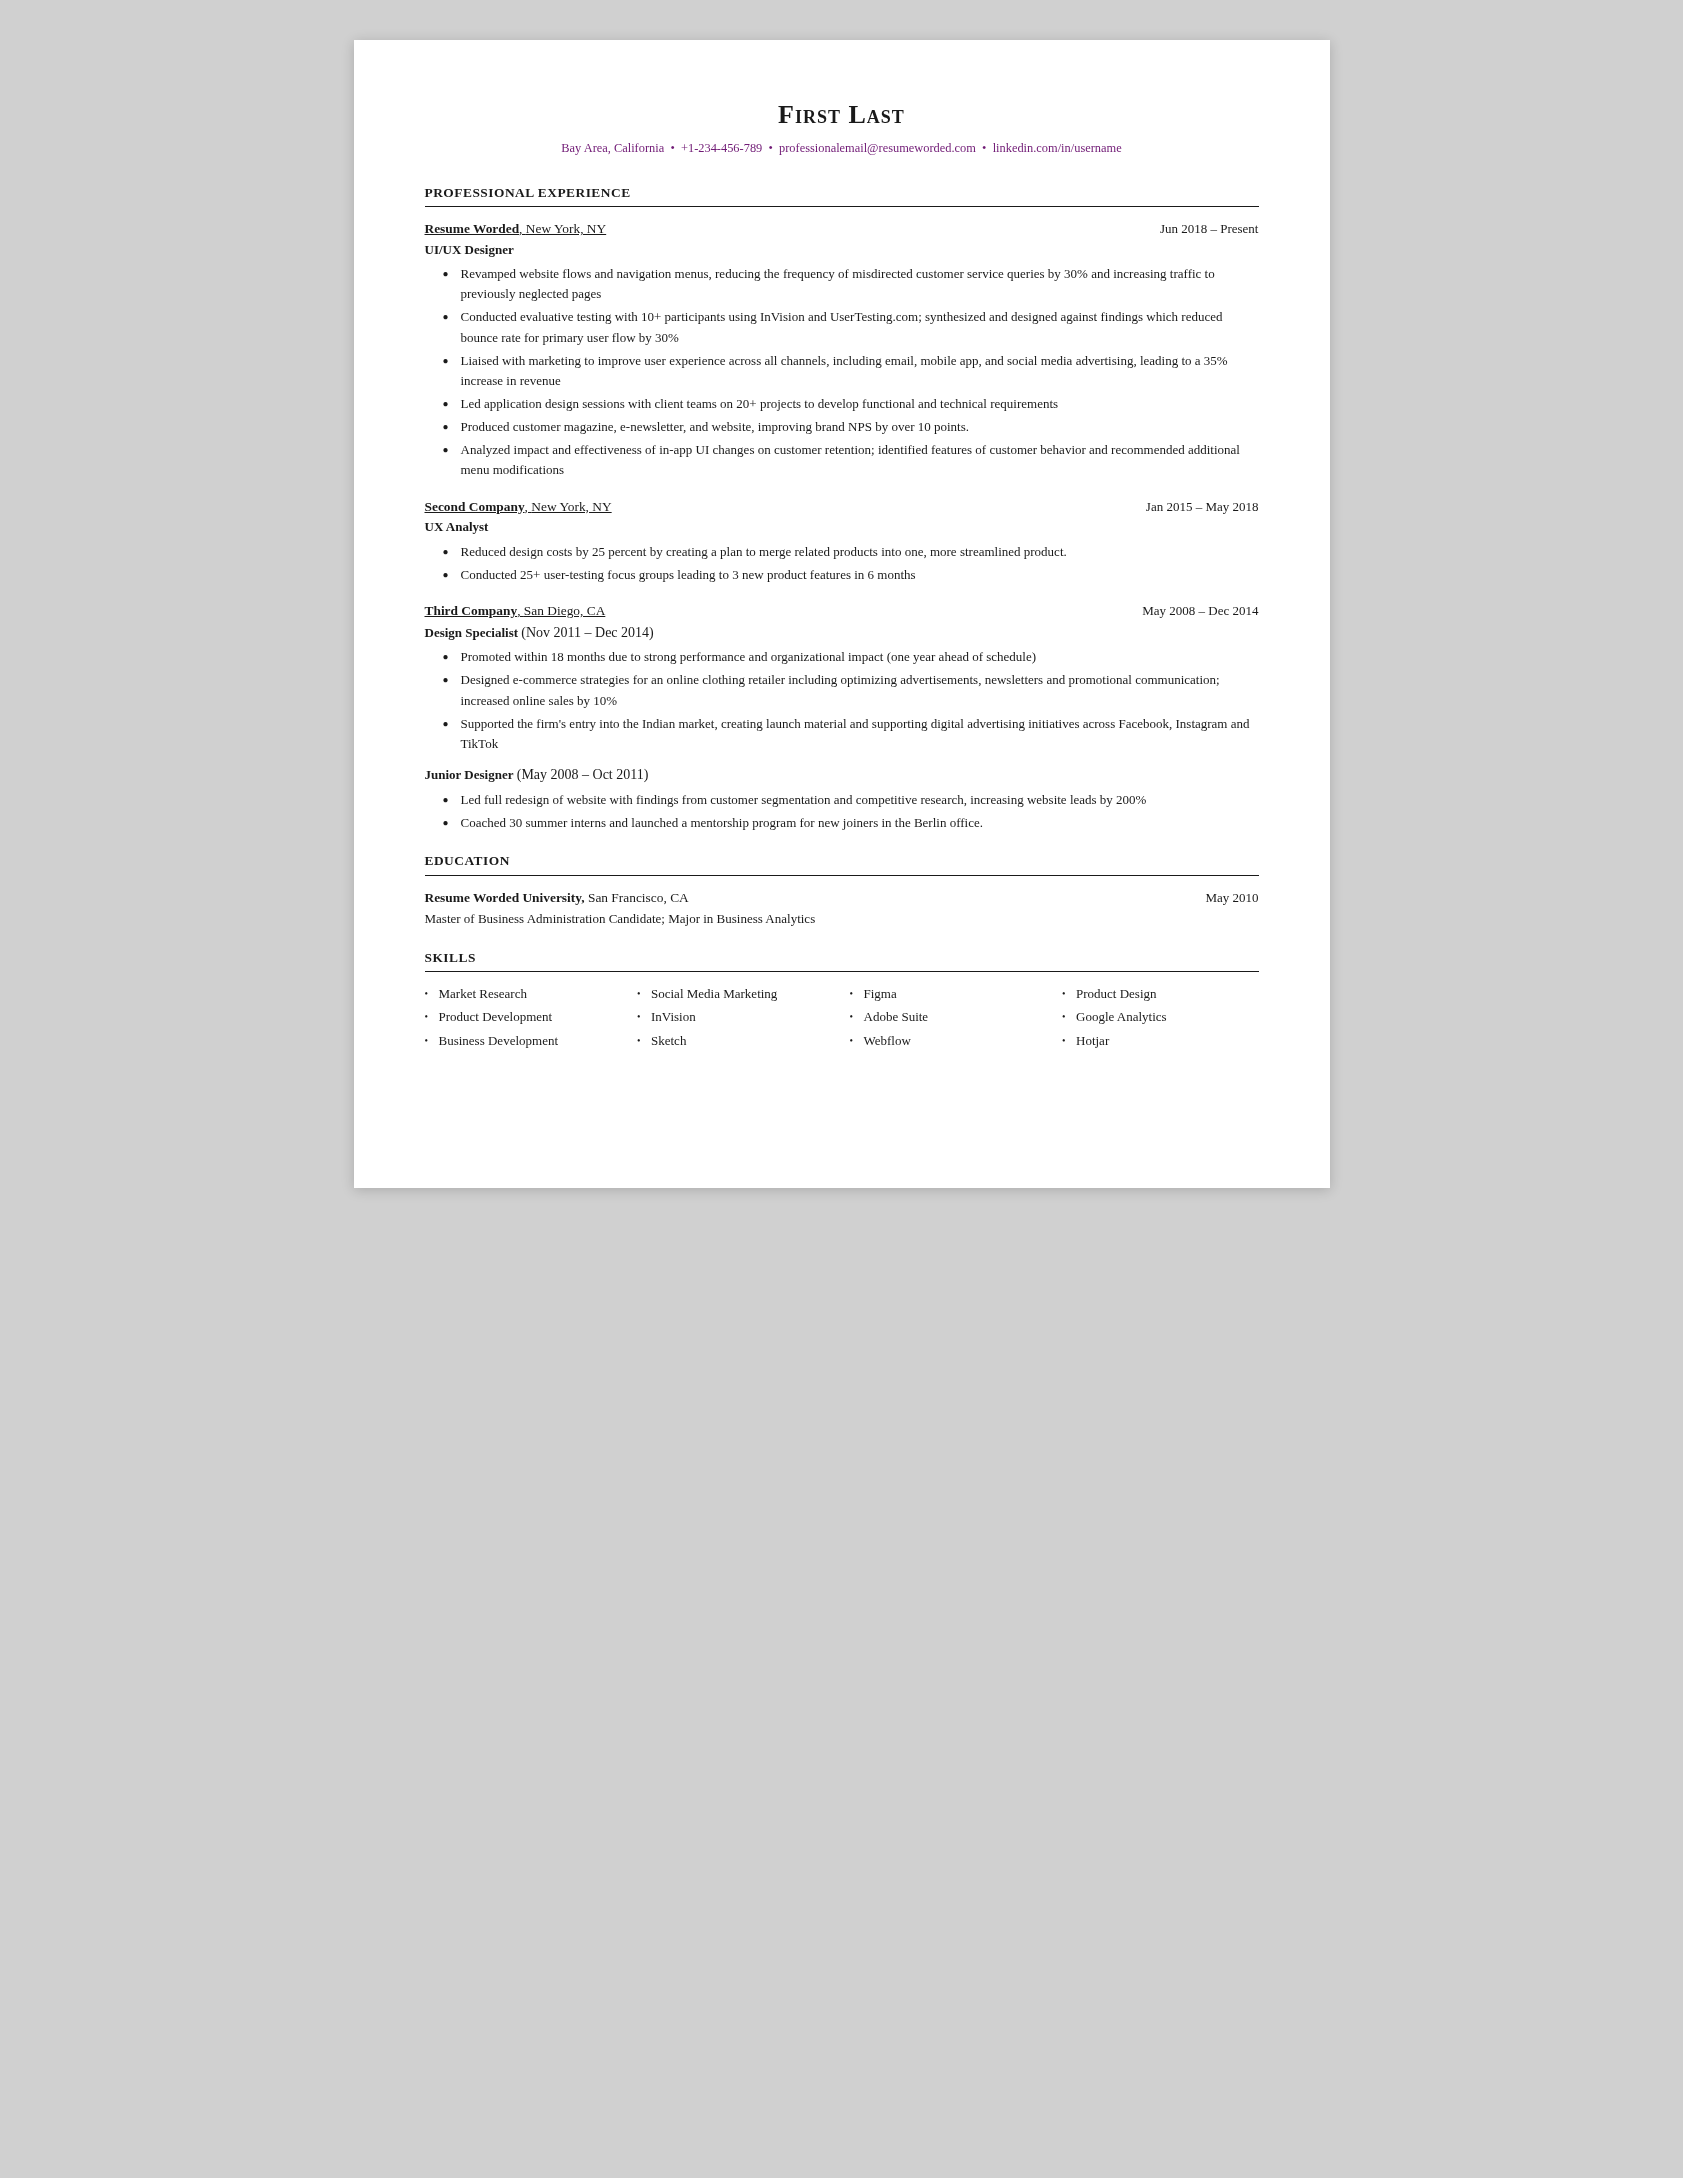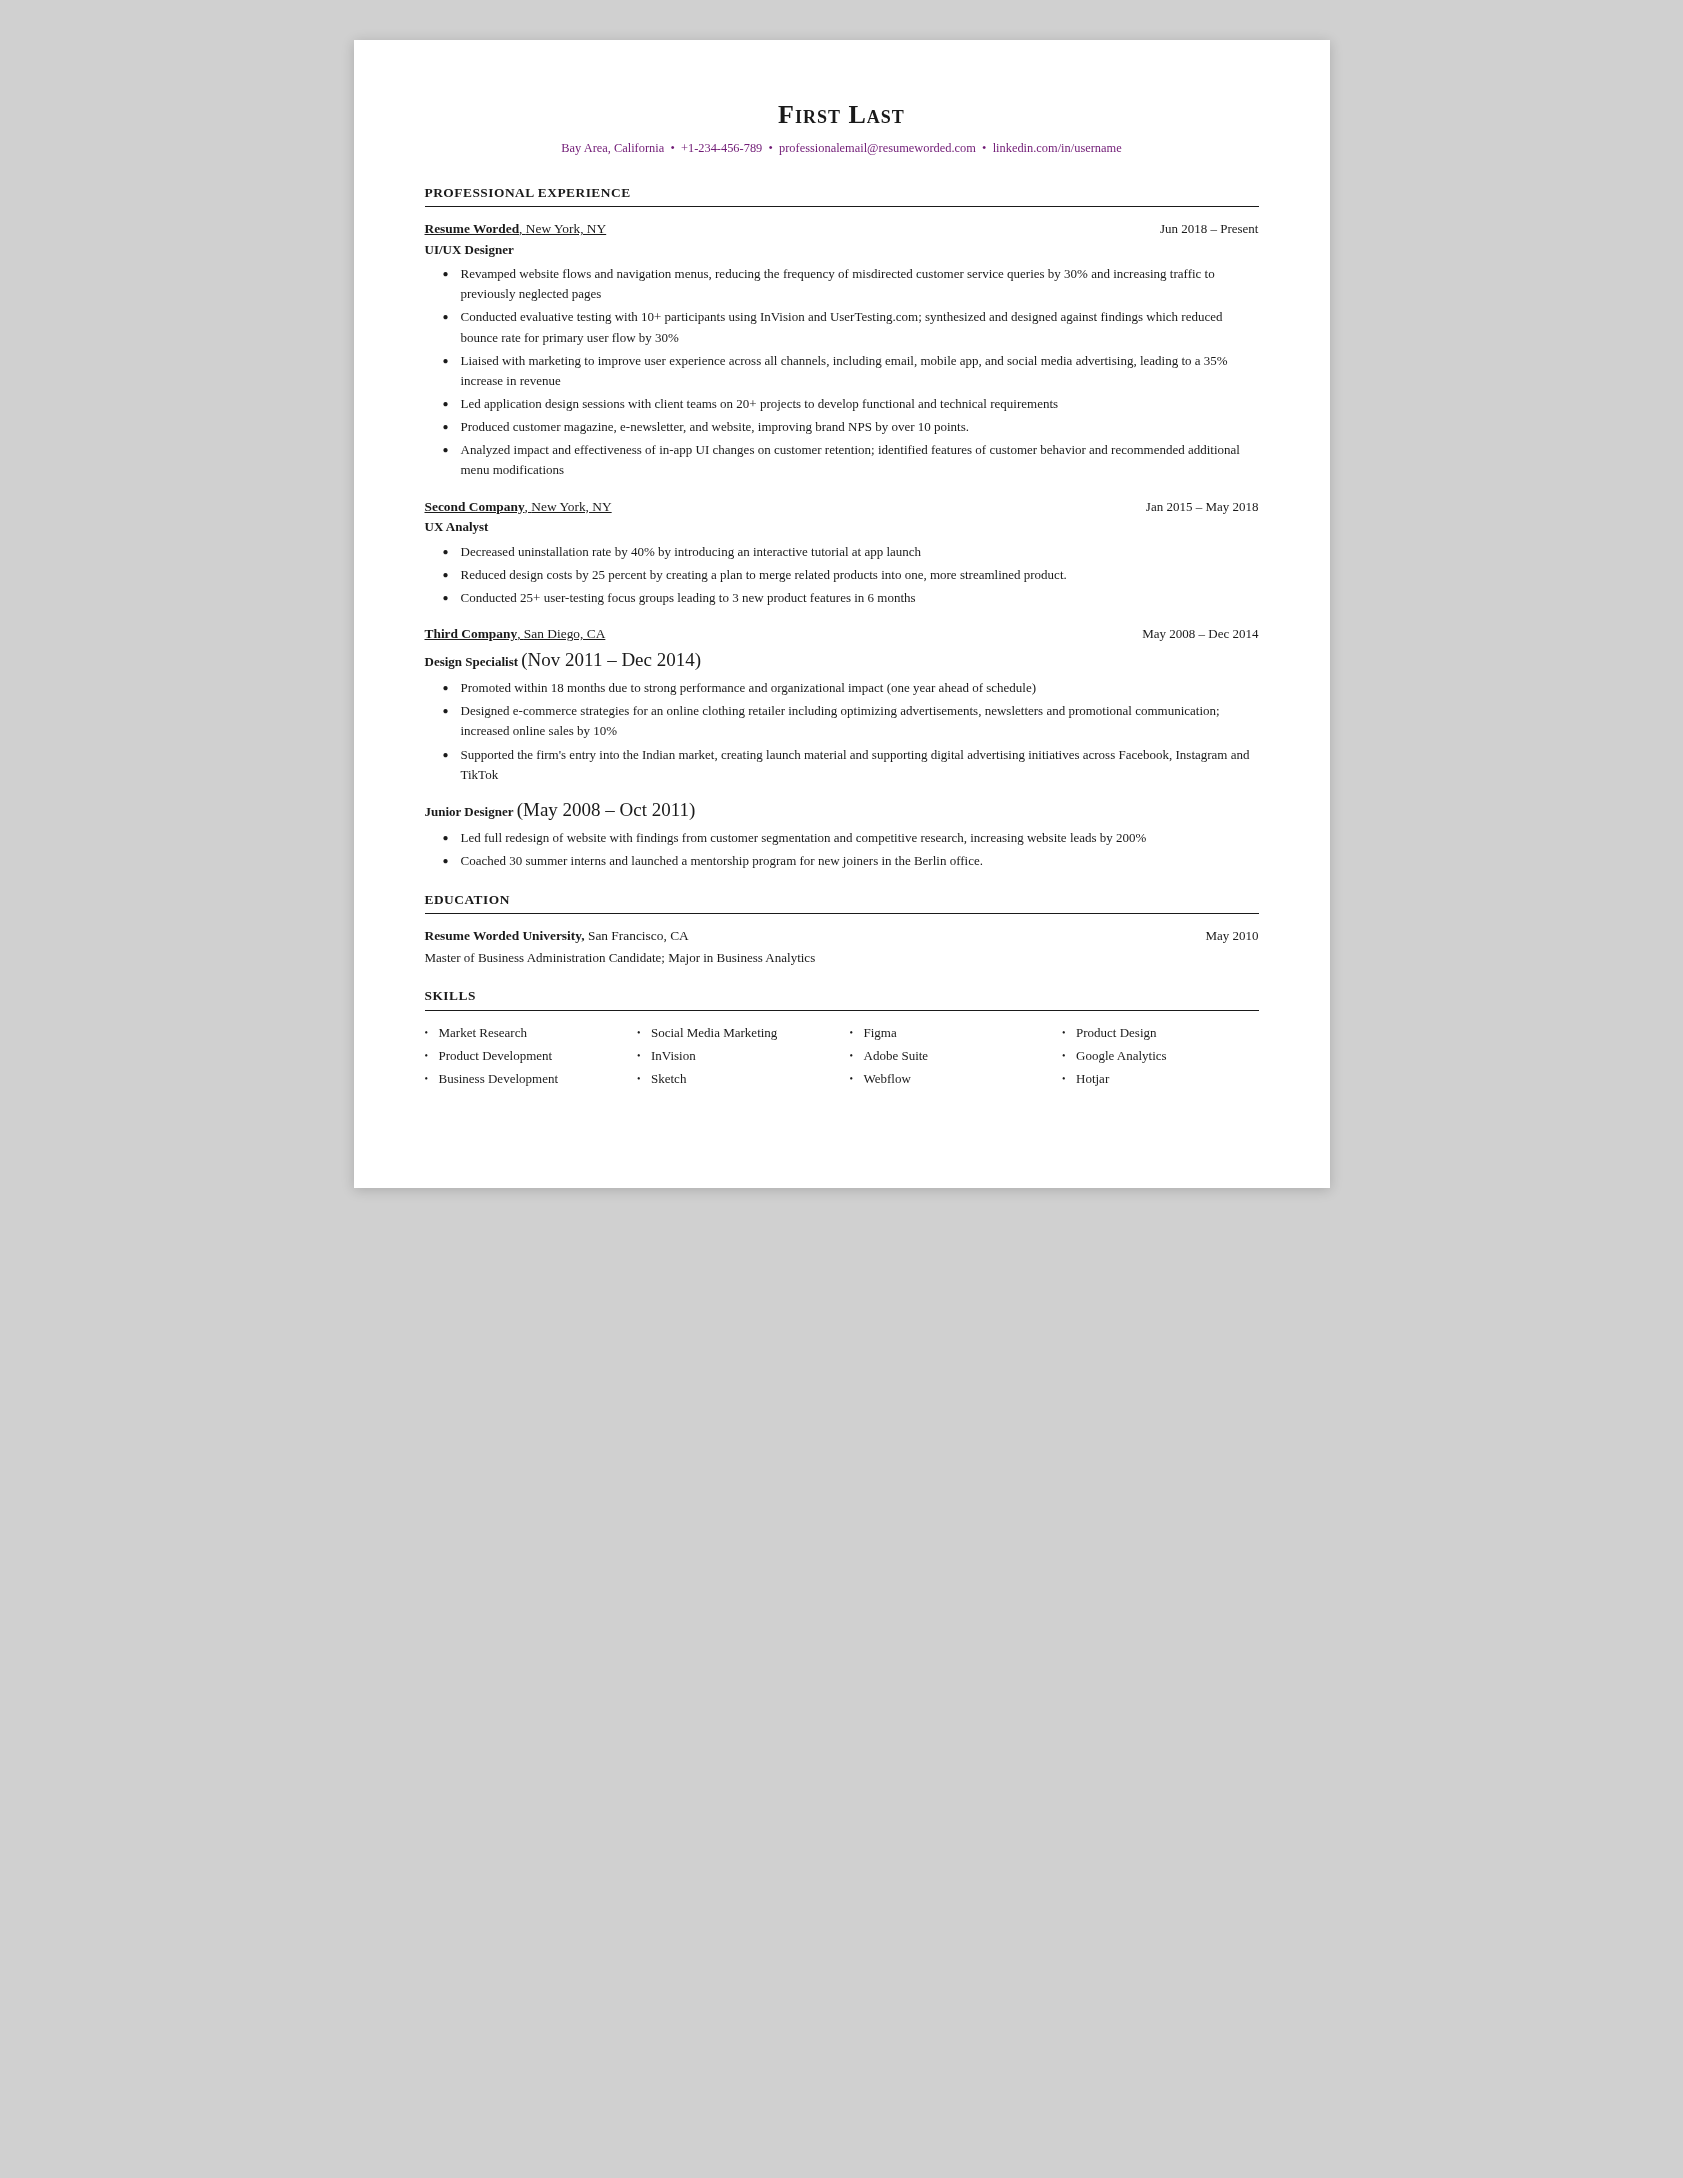--- a/index.html
+++ b/index.html
@@ -90,21 +90,21 @@
       margin-bottom: 4px;
     }
 
     .job-title-inline {
       font-weight: bold;
       font-size: 13px;
     }
 
     .job-title-period {
       font-weight: normal;
-      font-size: 19px;
+      font-size: 14px;
     }
 
     ul {
       list-style: none;
       padding-left: 18px;
     }
 
     ul li {
       position: relative;
       padding-left: 18px;
@@ -206,21 +206,20 @@
     <div class="job-block">
       <div class="job-header">
         <div class="job-company">
           <span class="company-name">Second Company</span>,
           <span>New York, NY</span>
         </div>
         <div class="job-dates">Jan 2015 – May 2018</div>
       </div>
       <div class="job-title">UX Analyst</div>
       <ul>
-        <li>Decreased uninstallation rate by 40% by introducing an interactive tutorial at app launch</li>
         <li>Reduced design costs by 25 percent by creating a plan to merge related products into one, more streamlined product.</li>
         <li>Conducted 25+ user-testing focus groups leading to 3 new product features in 6 months</li>
       </ul>
     </div>
 
     <div class="job-block">
       <div class="job-header">
         <div class="job-company">
           <span class="company-name">Third Company</span>,
           <span>San Diego, CA</span>

